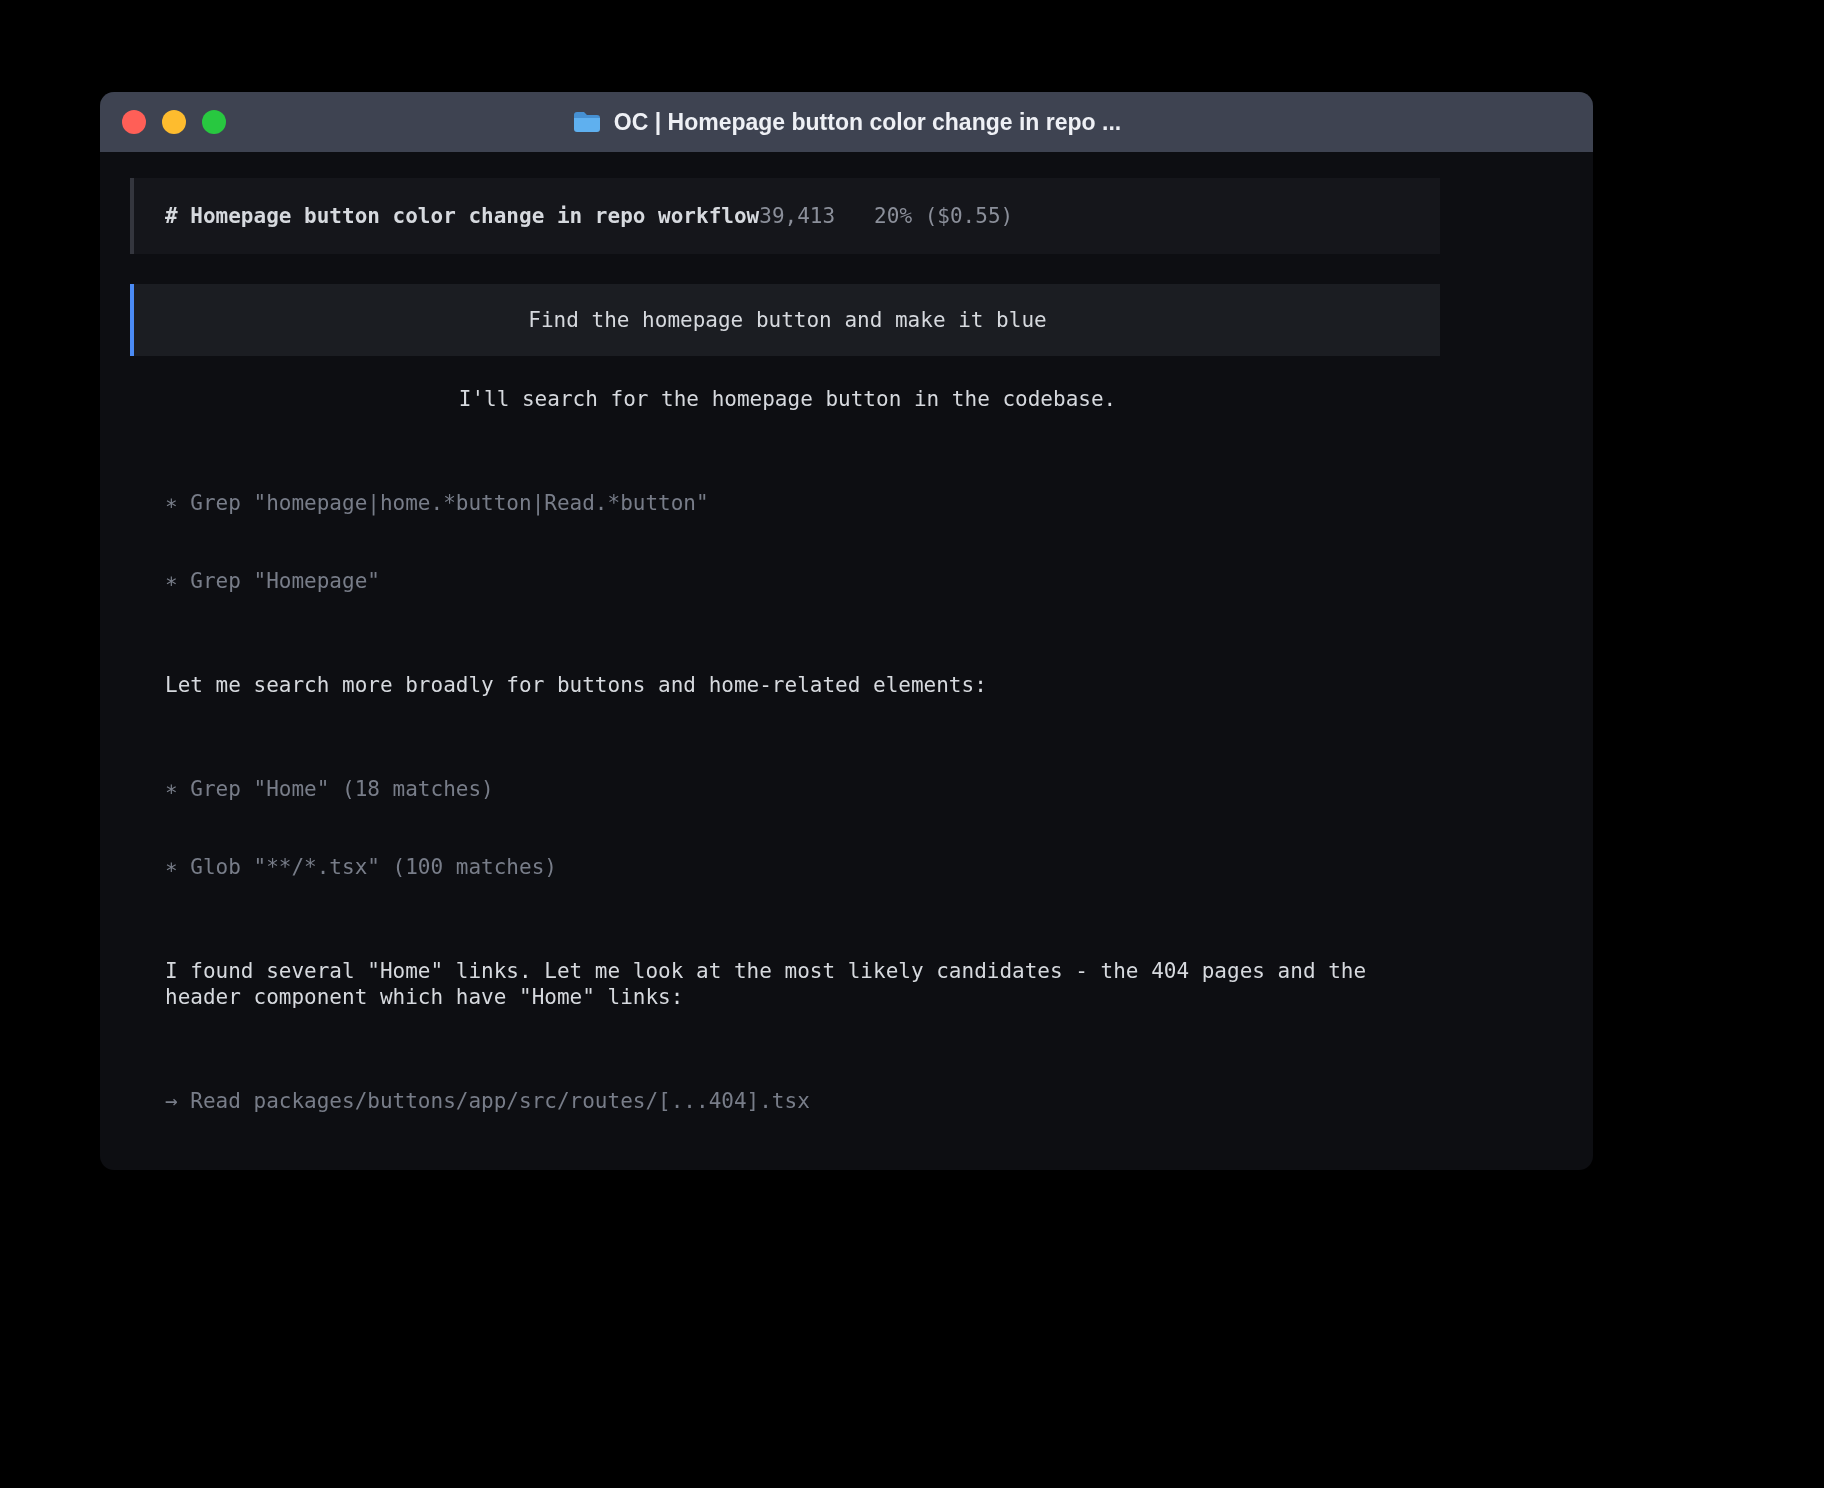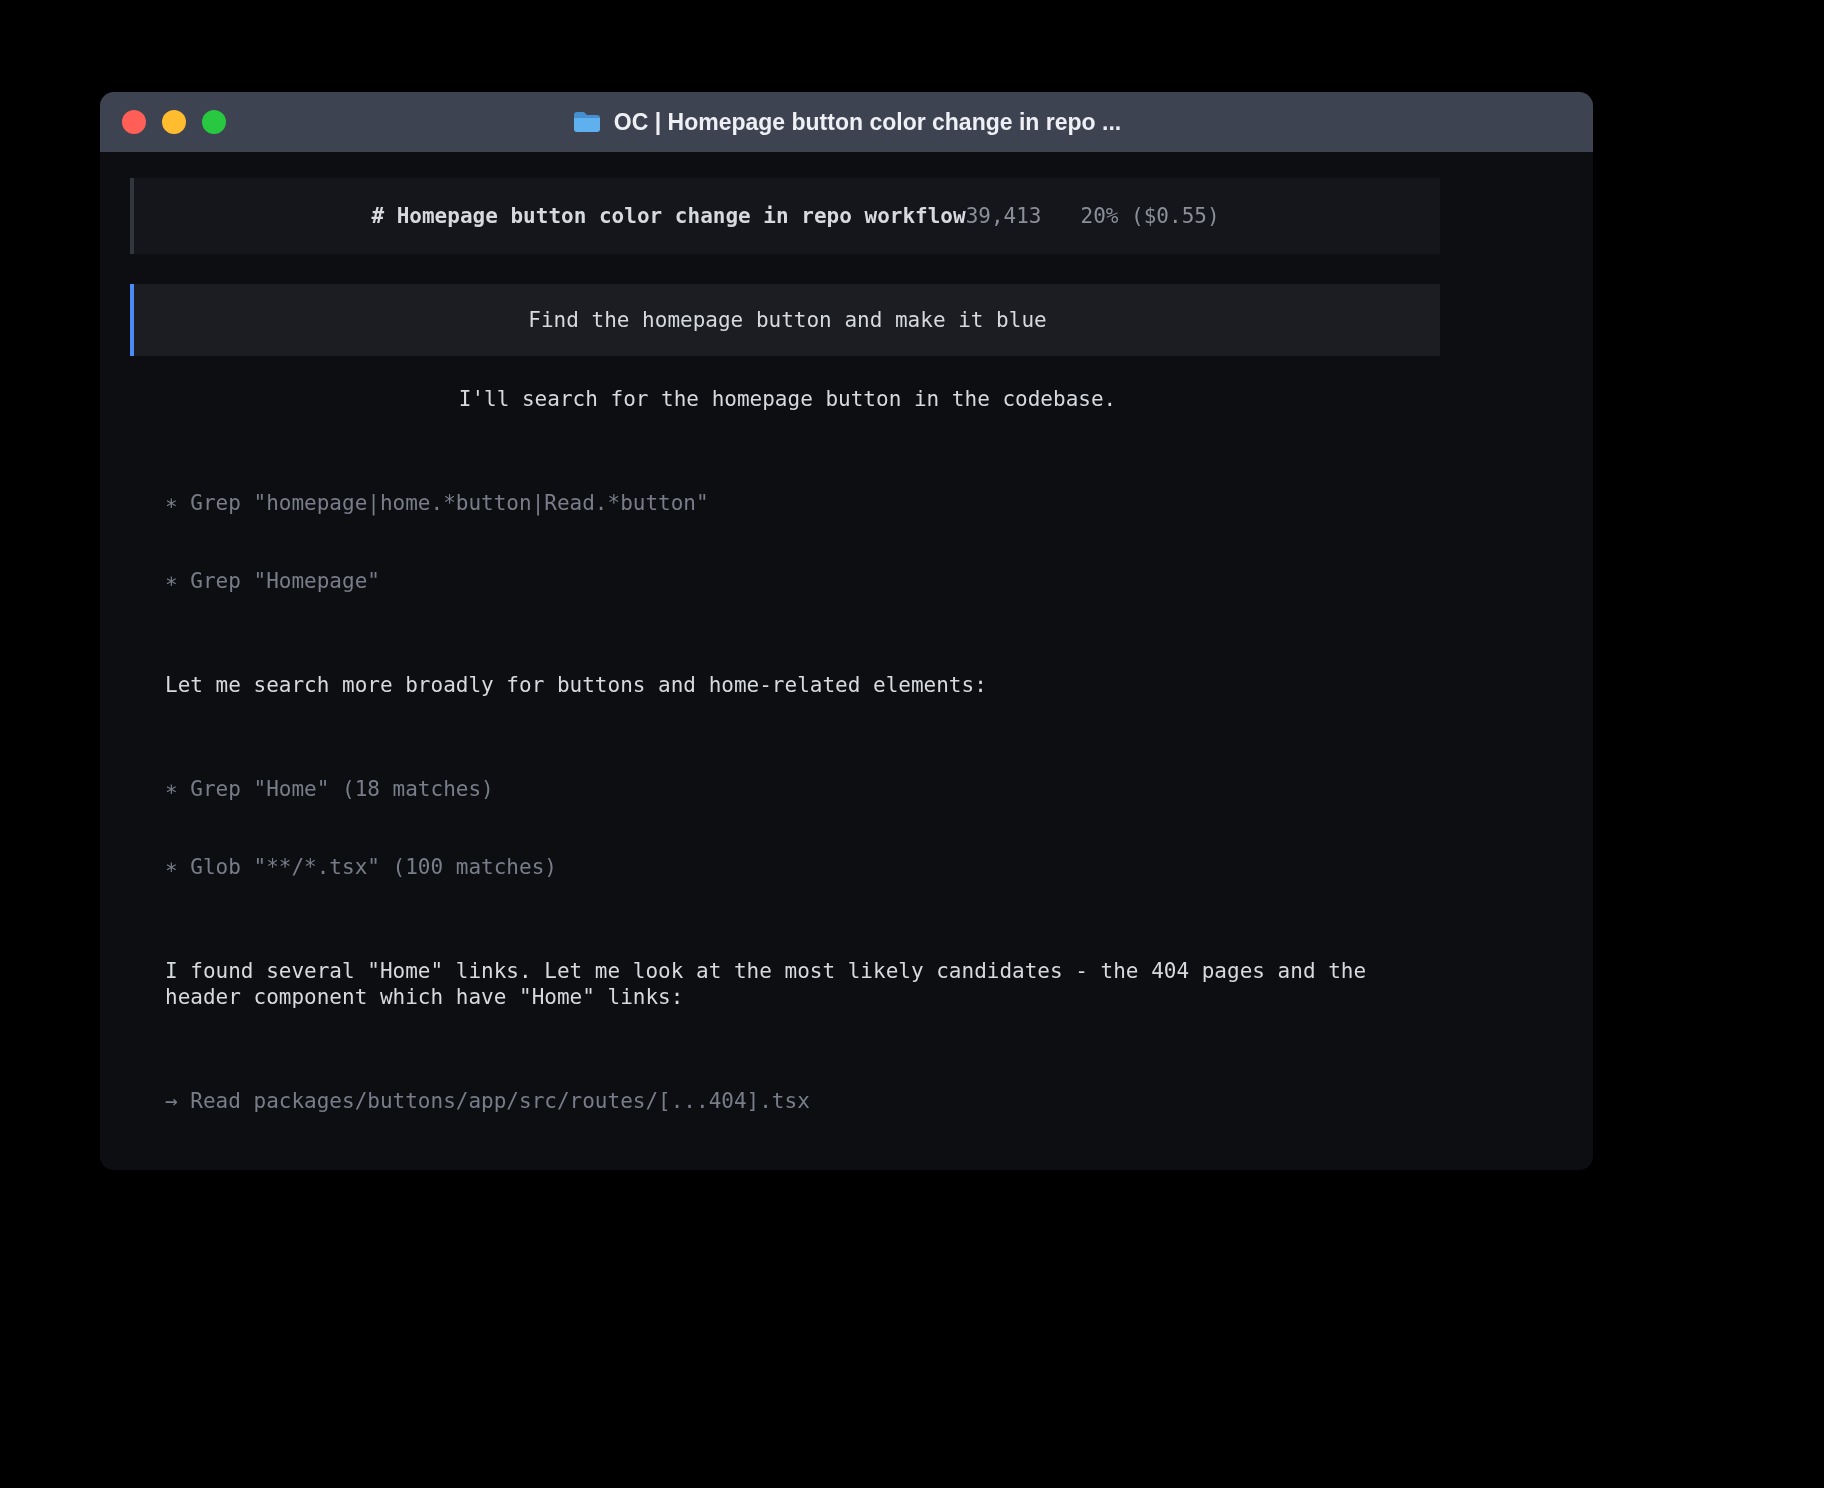--- a/index.html
+++ b/index.html
@@ -51,21 +51,21 @@
     width: 1310px;
     font-size: 21px;
     line-height: 26px;
     color: #d6d9de;
   }
 
   .session-header {
     height: 76px;
     background: #15161b;
     border-left: 4px solid #34363e;
-    display: flex; align-items: center; justify-content: center;
+    display: flex; align-items: center; justify-content: flex-start;
     padding: 0 14px 0 31px;
     font-weight: bold;
   }
   .session-stats { display: flex; gap: 39px; font-weight: normal; color: #8b8f9a; }
 
   .user-msg {
     margin-top: 30px;
     min-height: 72px;
     background: #1b1d22;
     border-left: 4px solid #4b8bf5;

